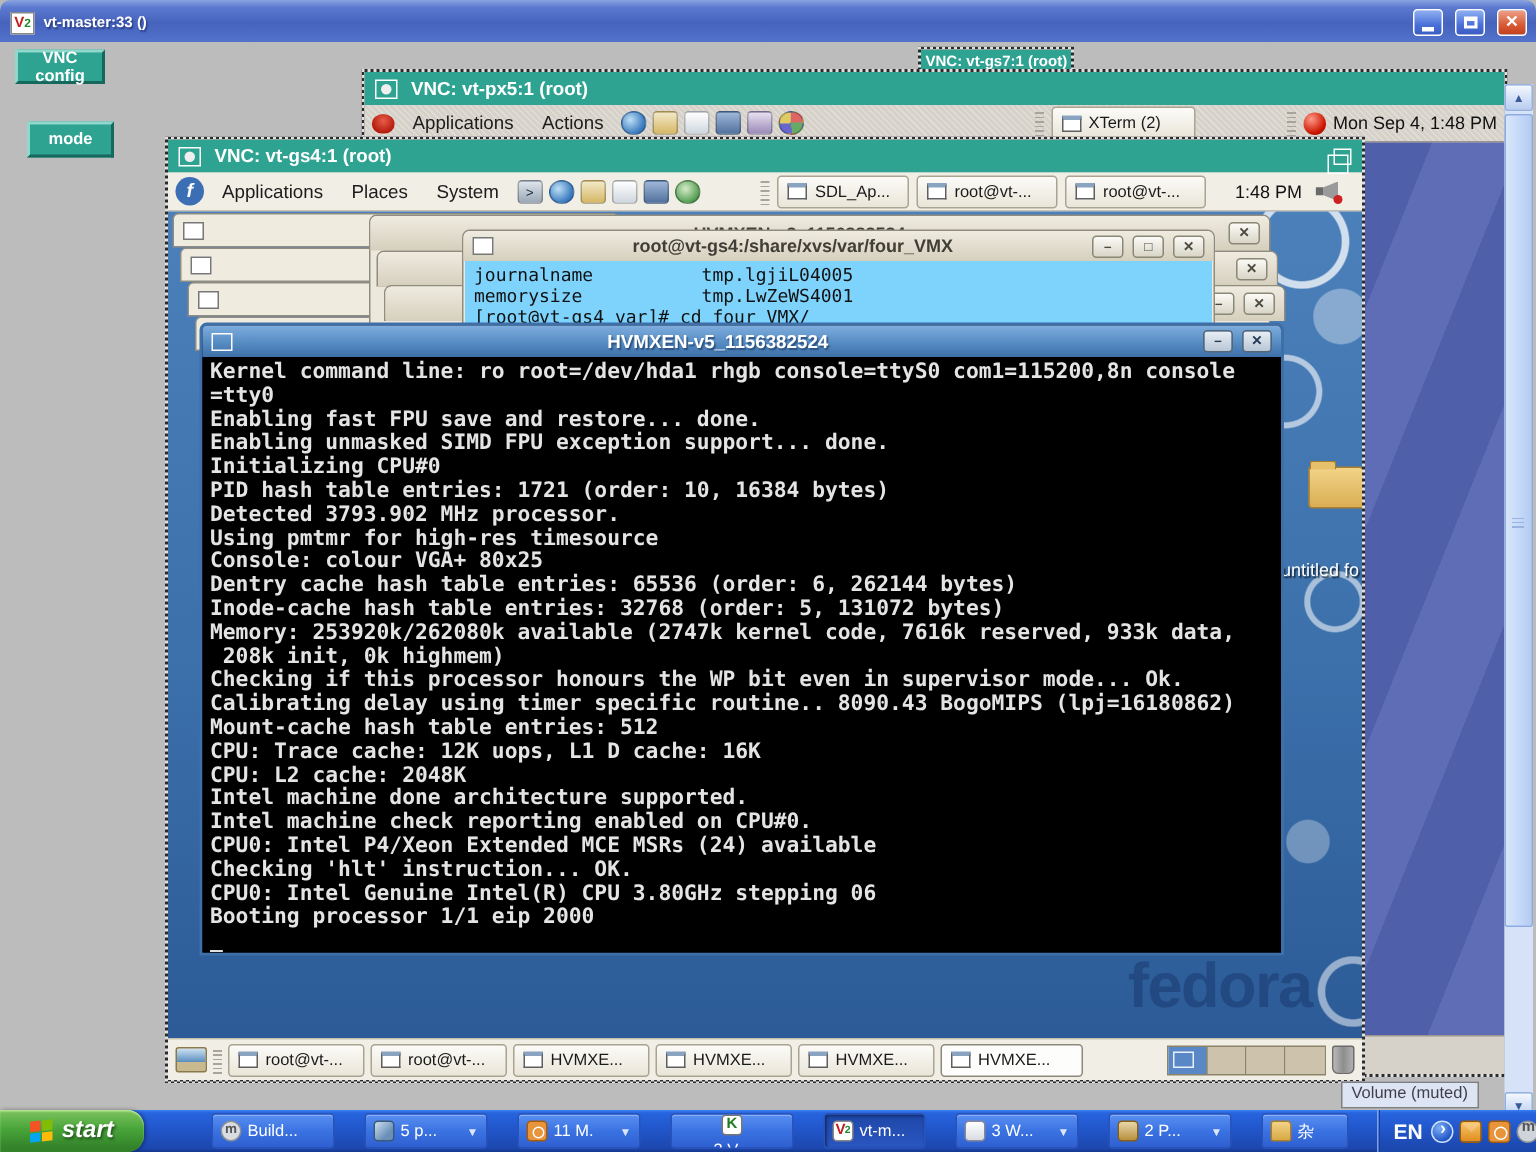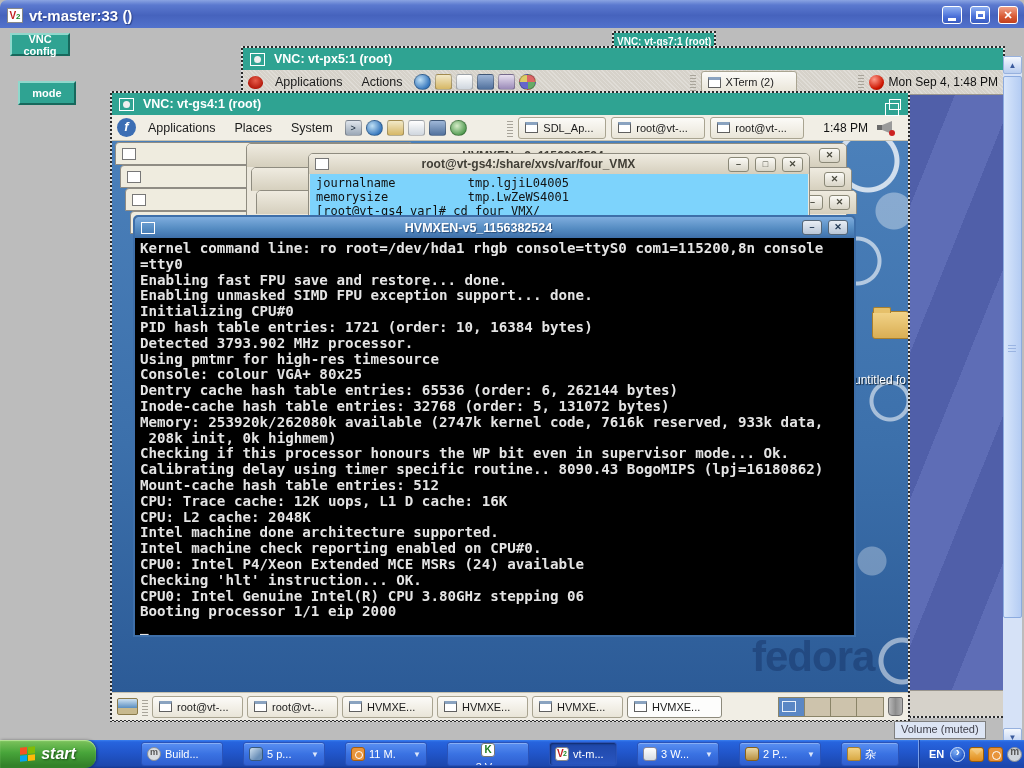--- a/index.html
+++ b/index.html
@@ -6,21 +6,21 @@
   html,body { width:1024px; height:768px; overflow:hidden; font-family:"Liberation Sans",sans-serif; }
   #screen { position:relative; width:1024px; height:768px; background:#b9b9b9; overflow:hidden; }
 
   
   .xp-titlebar { position:absolute; left:0; top:0; width:1024px; height:28px;
     background:linear-gradient(180deg,#8aa4e2 0%,#5b79cf 18%,#4663bd 55%,#5272cc 100%);
     border-radius:7px 7px 0 0; display:flex; align-items:center; padding:2px 6px 0 7px; gap:6px; }
   .xp-appicon { width:16px; height:15px; background:#fff; border:1px solid #888; font-weight:bold;
     font-size:10px; line-height:13px; text-align:center; color:#c21f1f; flex:none; }
   .xp-appicon b { color:#1f8a27; font-size:8px; }
-  .xp-title { color:#fff; font-weight:bold; font-size:15px; text-shadow:1px 1px 1px #2a3f85; flex:1; }
+  .xp-title { color:#fff; font-weight:bold; font-size:10px; text-shadow:1px 1px 1px #2a3f85; flex:1; }
   .xpb { width:20px; height:18px; border:1px solid #fff; border-radius:3px; margin-left:2px;
     display:inline-flex; align-items:center; justify-content:center; }
   .xpb.minb,.xpb.maxb { background:linear-gradient(180deg,#8fb0f2,#4a70d8 60%,#3a5cc0); }
   .xpb.closeb { background:linear-gradient(180deg,#f0a088,#d85a34 60%,#c2401e); }
   .g-min { width:8px; height:3px; background:#fff; margin-top:8px; }
   .g-max { width:9px; height:8px; border:2px solid #fff; border-top-width:3px; }
   .g-x { color:#fff; font-weight:bold; font-size:11px; line-height:1; }
   .xp-client { position:absolute; left:0; top:28px; width:1024px; height:712px; background:#bcbcbc; }
 
   
@@ -193,21 +193,21 @@
   .vnc-icon { background:#fff; border:1px solid #888; position:relative; }
   .vnc-icon::before { content:"V"; position:absolute; left:1px; top:0; font-size:10px; font-weight:bold; color:#c21f1f; }
   .vnc-icon::after { content:"2"; position:absolute; right:1px; top:2px; font-size:7px; font-weight:bold; color:#1f8a27; }
   .notepad-icon { background:linear-gradient(#ffffff,#d8dde2); border:1px solid #889; }
   .app-icon { background:linear-gradient(#e8d8a8,#b89040); border:1px solid #86601a; }
   .folder-sm-icon { background:linear-gradient(#f2d388,#d9a944); border:1px solid #a87f2e; border-radius:2px 3px 2px 2px; }
 
   .tray { margin-left:auto; height:28px; display:flex; align-items:center; gap:4px; padding:0 7px 0 10px;
     background:linear-gradient(180deg,#3a80f0 0,#2764de 7%,#2156cb 45%,#1c47ad 92%);
     border-left:1px solid #7aa0ea; box-shadow:inset 1px 0 0 #1a3d96; }
-  .lang-text { color:#fff; font-size:11px; font-weight:bold; margin-right:2px; }
+  .lang-text { color:#fff; font-size:14px; font-weight:bold; margin-right:2px; }
   .ticon { width:15px; height:15px; border-radius:3px; flex:none; display:inline-block; }
   .hidden-icons-chevron { border-radius:50%; background:radial-gradient(circle at 35% 30%, #7fb0f5, #2257c8 70%);
     border:1px solid #cfe0fa; position:relative; }
   .hidden-icons-chevron::before { content:"›"; position:absolute; left:0; right:0; top:-3px;
     text-align:center; color:#fff; font-weight:bold; font-size:12px; }
   .mail-icon { background:linear-gradient(#f7c66a,#e08c1e); border:1px solid #9a5c08; position:relative; }
   .mail-icon::before { content:""; position:absolute; left:1px; top:1px; border-left:6px solid transparent;
     border-right:6px solid transparent; border-top:6px solid #fff3; }
   .alarm-clock-icon { background:#e8943a; border:1px solid #a35d12; position:relative; }
   .alarm-clock-icon::before { content:""; position:absolute; left:3px; top:3px; width:7px; height:7px;

